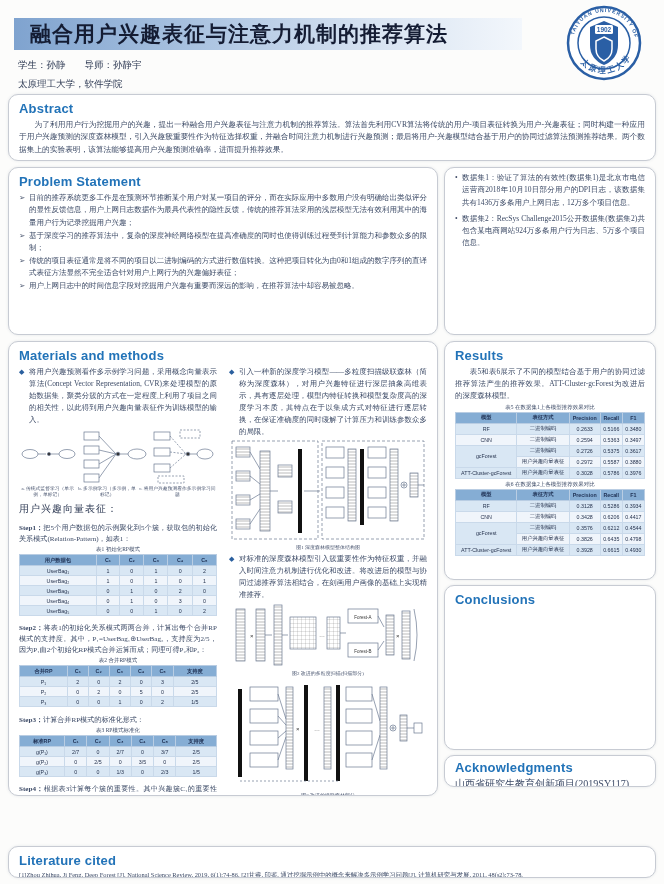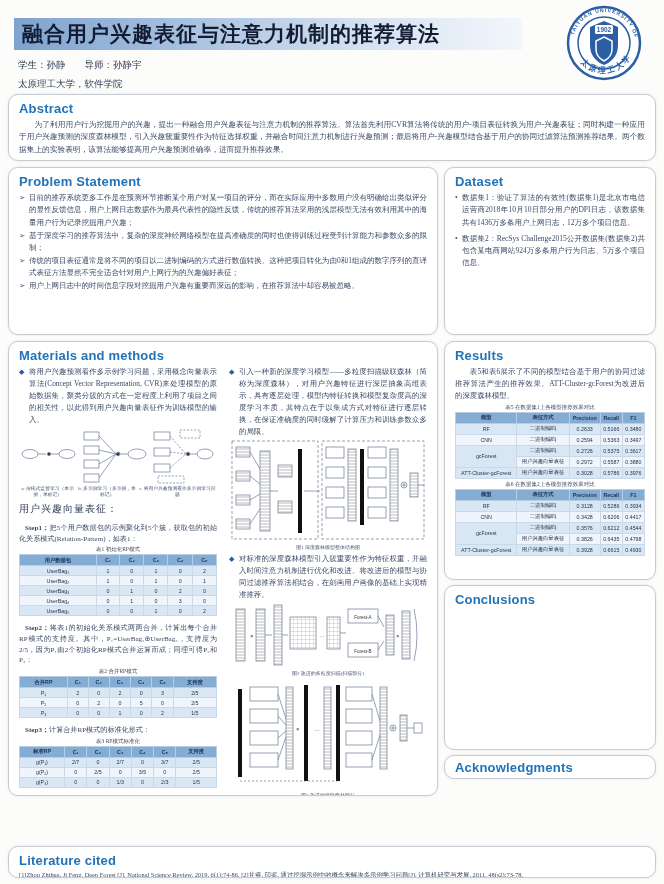--- a/index.html
+++ b/index.html
@@ -10,21 +10,21 @@
     display:flex;flex-direction:column;gap:6px;
   }
   
   header{height:84px;position:relative;flex:0 0 auto;}
   .title-strip{
     margin:14px 0 0 6px;width:508px;height:32px;display:flex;align-items:center;
     background:linear-gradient(90deg,#7fa3cf 0%,#a9c2e0 35%,#d6e2f1 70%,#f3f7fc 100%);
     padding-left:8px;box-sizing:border-box;
   }
   .title-strip h1{
-    margin:0;font-family:"Liberation Sans",sans-serif;font-weight:bold;
+    margin:8px;font-family:"Liberation Sans",sans-serif;font-weight:bold;
     font-size:21px;letter-spacing:1px;color:#141c33;white-space:nowrap;
   }
   .byline{margin:9px 0 0 10px;font-size:9.5px;color:#2e3a54;}
   .affiliation{margin:6px 0 0 10px;font-size:9.5px;color:#2e3a54;}
   .logo{position:absolute;right:14px;top:1px;}
   
   .box{
     background:#fff;border:1px solid #c7cbd3;border-radius:10px;
     box-shadow:0 0 3px rgba(60,70,100,.12);
     padding:4px 10px 6px 10px;box-sizing:border-box;overflow:hidden;
@@ -51,34 +51,34 @@
   .mcol{width:50%;}
   .mbullet{display:flex;font-size:7.4px;line-height:1.6;margin-bottom:2px;}
   .mbullet .bullet{flex:0 0 10px;color:#2a5f9e;font-size:7px;padding-top:1px;}
   .mbullet .li-text{flex:1;text-align:justify;}
   .fig{display:block;margin:2px auto 0 auto;}
   .fig-cap{font-size:5px;text-align:center;color:#4a5670;margin:1px 0 3px 0;}
   .mil-caps{display:flex;font-size:4.8px;color:#4a5670;text-align:center;margin-bottom:4px;}
   .mil-caps div{line-height:1.3;}
   .vec-head{font-size:10px;color:#2e3a54;margin:2px 0 2px 0;letter-spacing:1px;}
   .step{font-size:7.1px;line-height:1.5;text-align:justify;margin-bottom:1px;}
-  .step .step-label{font-weight:bold;margin-left:6px;}
+  .step .step-label{font-weight:bold;}
   .tbl-cap{font-size:5.5px;text-align:center;color:#3c4a66;margin:2px 0 1px 0;}
   table.data-table{width:100%;border-collapse:collapse;font-size:5.3px;color:#27344f;
     font-family:"Liberation Sans",sans-serif;margin-bottom:2px;}
   table.data-table th{
     background:#85add4;color:#1d2f52;font-weight:bold;padding:1.5px 1px;border:1px solid #b9cde3;}
   table.data-table td{padding:1.5px 1px;text-align:center;border:1px solid #c9d9ea;}
   table.data-table tbody tr:nth-child(odd){background:#d9e7f4;}
   table.data-table tbody tr:nth-child(even){background:#f0f5fb;}
   
   .right-stack{width:212px;display:flex;flex-direction:column;gap:5px;}
   .results{height:239px;}
   .conclusions{height:165px;}
-  .acks{height:24px;padding-top:2px;}
+  .acks{height:32px;padding-top:2px;}
   .acks h2{margin-bottom:1px;}
   .acks .body-text{font-size:10px;}
   .results .body-text{font-size:7.4px;}
   .conclusions .body-text{font-size:7.2px;line-height:1.55;}
   
   .literature{height:44px;margin-top:44px;}
   .literature .body-text{font-size:6.4px;line-height:1.4;text-align:left;}
   svg text{font-family:"Liberation Sans",sans-serif;}
 </style>
 </head>
@@ -134,21 +134,20 @@
             <span class="bullet">➢</span>
             <span class="li-text">传统的项目表征通常是将不同的项目以二进制编码的方式进行数值转换。这种把项目转化为由0和1组成的数字序列的直译式表征方法显然不完全适合针对用户上网行为的兴趣偏好表征；</span>
           </div>
           <div class="li">
             <span class="bullet">➢</span>
             <span class="li-text">用户上网日志中的时间信息字段对挖掘用户兴趣有重要而深远的影响，在推荐算法中却容易被忽略。</span>
           </div>
         </div>
     </section>
     <section class="box dataset">
-      <h2>Dataset</h2>
       <div>
           <div class="li">
             <span class="bullet">•</span>
             <span class="li-text">数据集1：验证了算法的有效性(数据集1)是北京市电信运营商2018年10月10日部分用户的DPI日志，该数据集共有1436万多条用户上网日志，12万多个项目信息。</span>
           </div>
           <div class="li">
             <span class="bullet">•</span>
             <span class="li-text">数据集2：RecSys Challenge2015公开数据集(数据集2)共包含某电商网站924万多条用户行为日志、5万多个项目信息。</span>
           </div>
         </div>

